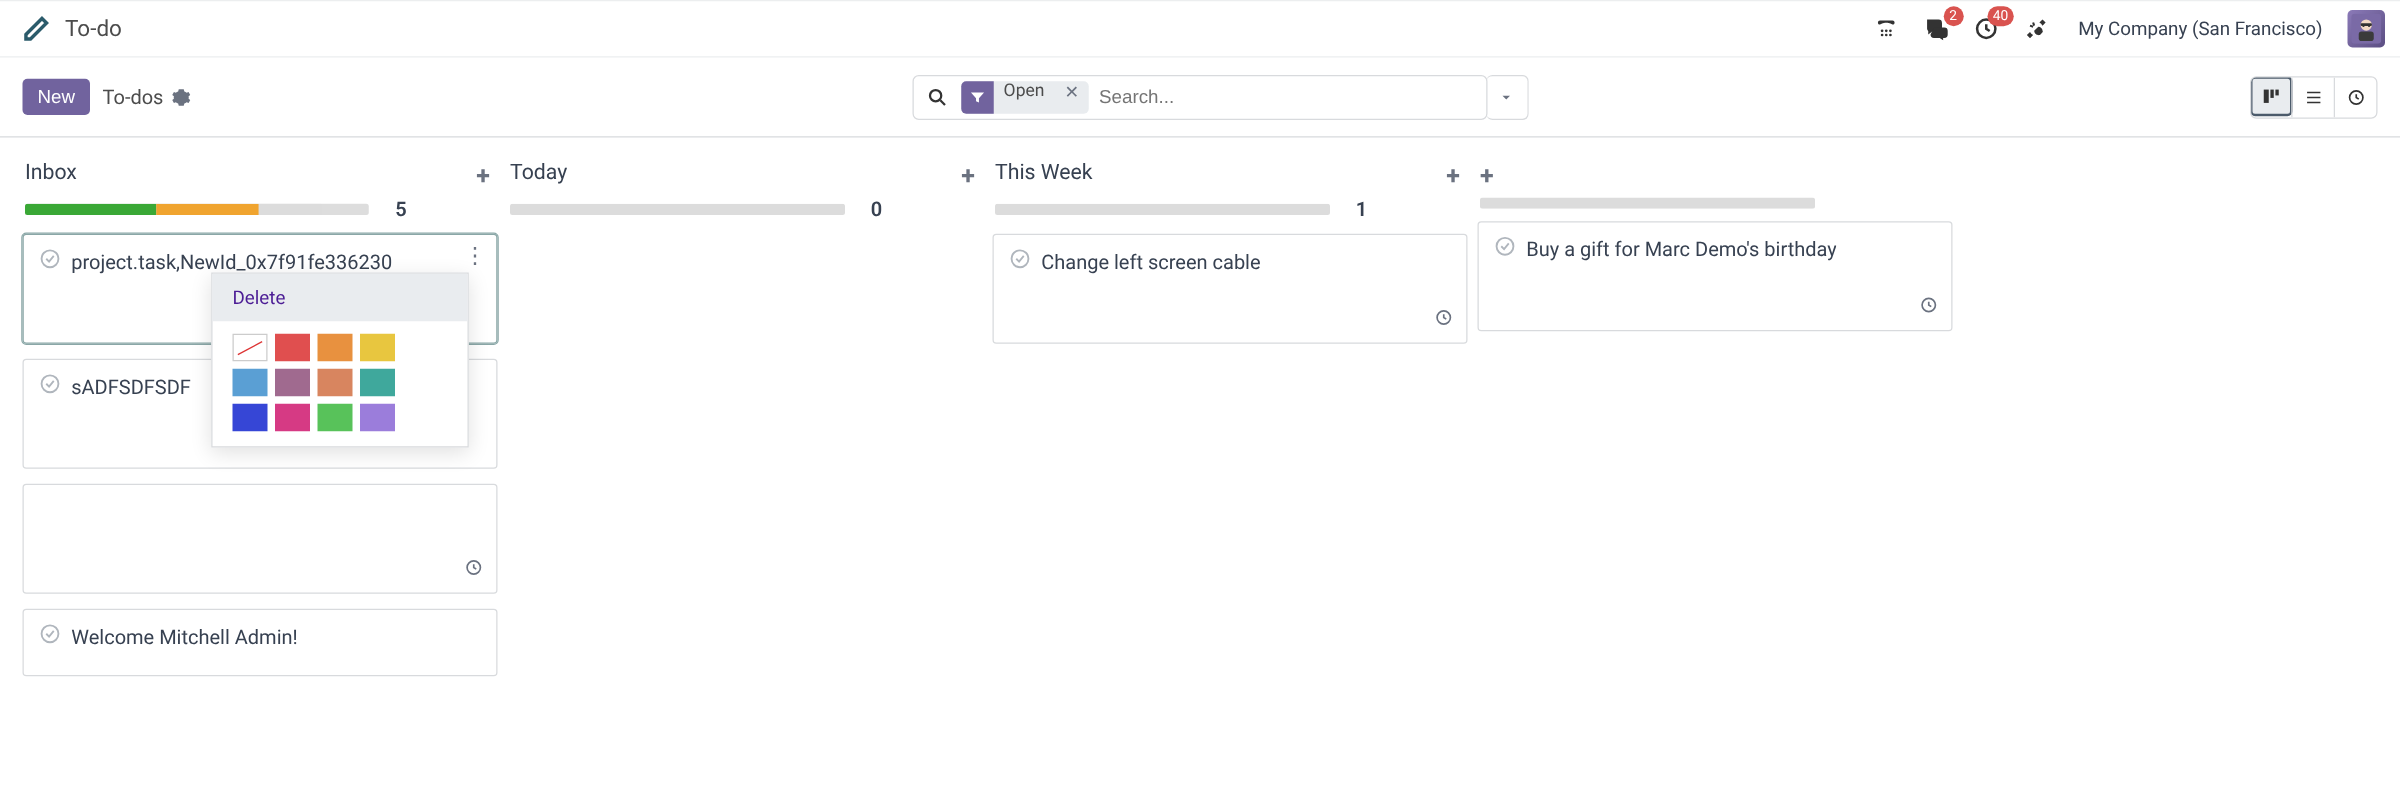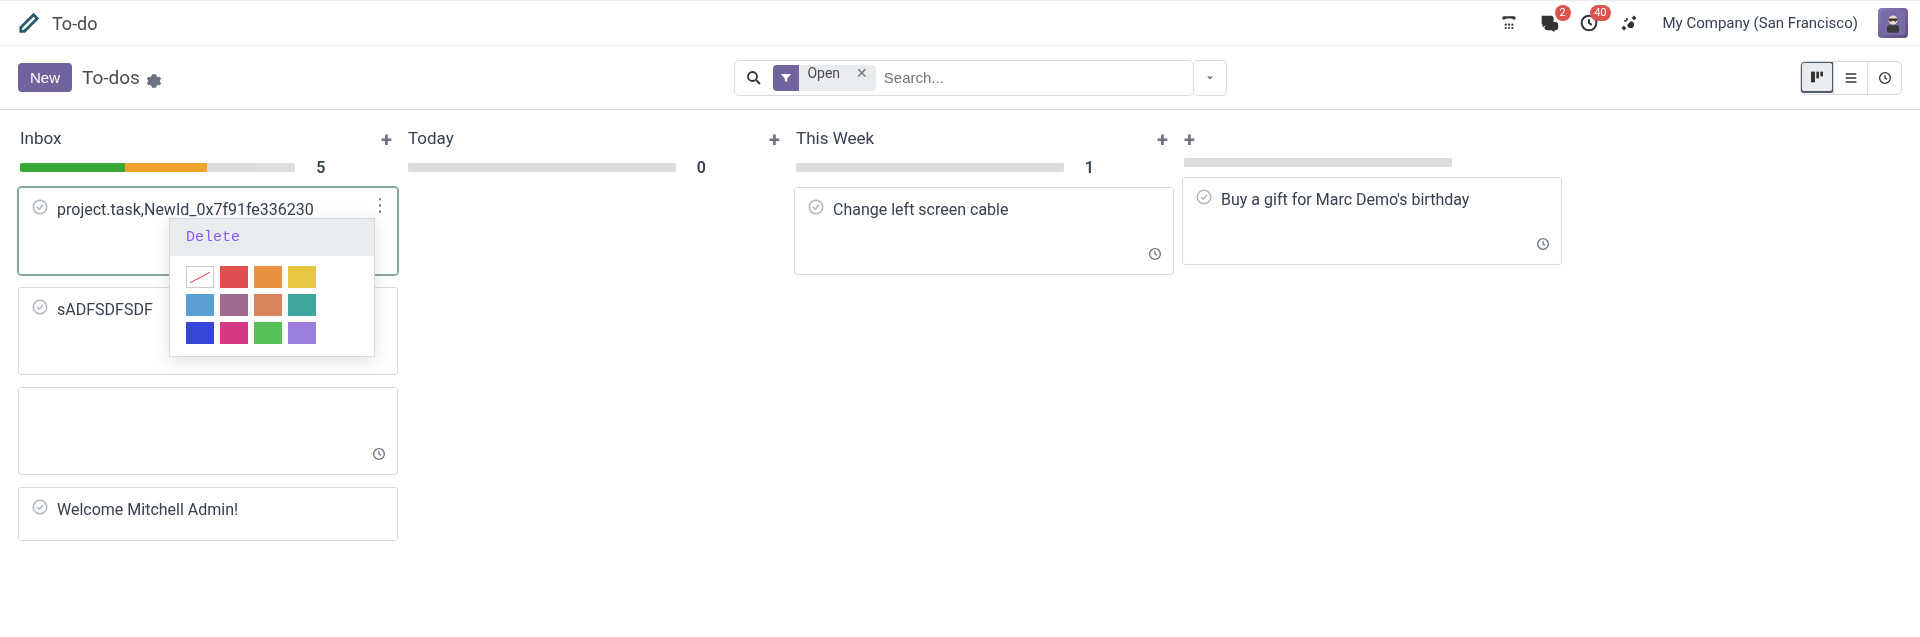--- a/index.html
+++ b/index.html
@@ -52,21 +52,21 @@
     display:flex;
     align-items:center;
     padding: 0 18px;
     gap: 10px;
     border-bottom: 1px solid var(--border);
   }
   .btn-new {
     background: var(--purple); color:#fff; border:none;
     padding: 6px 12px; font-size: 15px; border-radius: 4px; cursor:pointer;
   }
-  .breadcrumb { font-size: 19px; color:#4c4c4c; display:flex; align-items:flex-end; gap:6px; }
+  .breadcrumb { font-size: 16px; color:#4c4c4c; display:flex; align-items:center; gap:6px; }
   .gear { color:#6b7280; cursor:pointer; display:flex; }
 
   .searchbox {
     margin-left: auto; margin-right:auto;
     display:flex; align-items:center;
     border:1px solid var(--border); border-radius:5px;
     height: 36px; min-width: 460px;
   }
   .search-lens { padding: 0 10px; color:#4c4c4c; display:flex; }
   .facet {
@@ -123,21 +123,21 @@
   .card-foot { position:absolute; bottom:8px; right:10px; color:#6b7280; }
   .card.tall { min-height: 88px; }
 
   
   .dropdown {
     position:absolute; top:30px; left:150px;
     width: 206px; background:#fff; border:1px solid var(--border);
     box-shadow: 0 4px 16px rgba(0,0,0,.12);
     z-index: 50; padding-bottom:12px;
   }
-  .dd-item { padding: 10px 16px; background: var(--hover-grey); color:#8b5cf6; cursor:pointer; font-size:15px;font-family:Liberation Mono, monospace; }
+  .dd-item { padding: 10px 16px; background: var(--hover-grey); color:#4c1d95; cursor:pointer; font-size:15px; }
   .color-grid {
     display:grid; grid-template-columns: repeat(4, 28px);
     gap: 6px; padding: 10px 16px 0 16px;
   }
   .sw { width:28px; height:22px; cursor:pointer; }
   .sw.none { background:#fff; border:1px solid #ccc; position:relative; }
   .sw.none::after { content:""; position:absolute; left:2px; right:2px; top:50%; border-top:1.5px solid #d33; transform:rotate(-28deg); }
 
 </style>
 </head>

